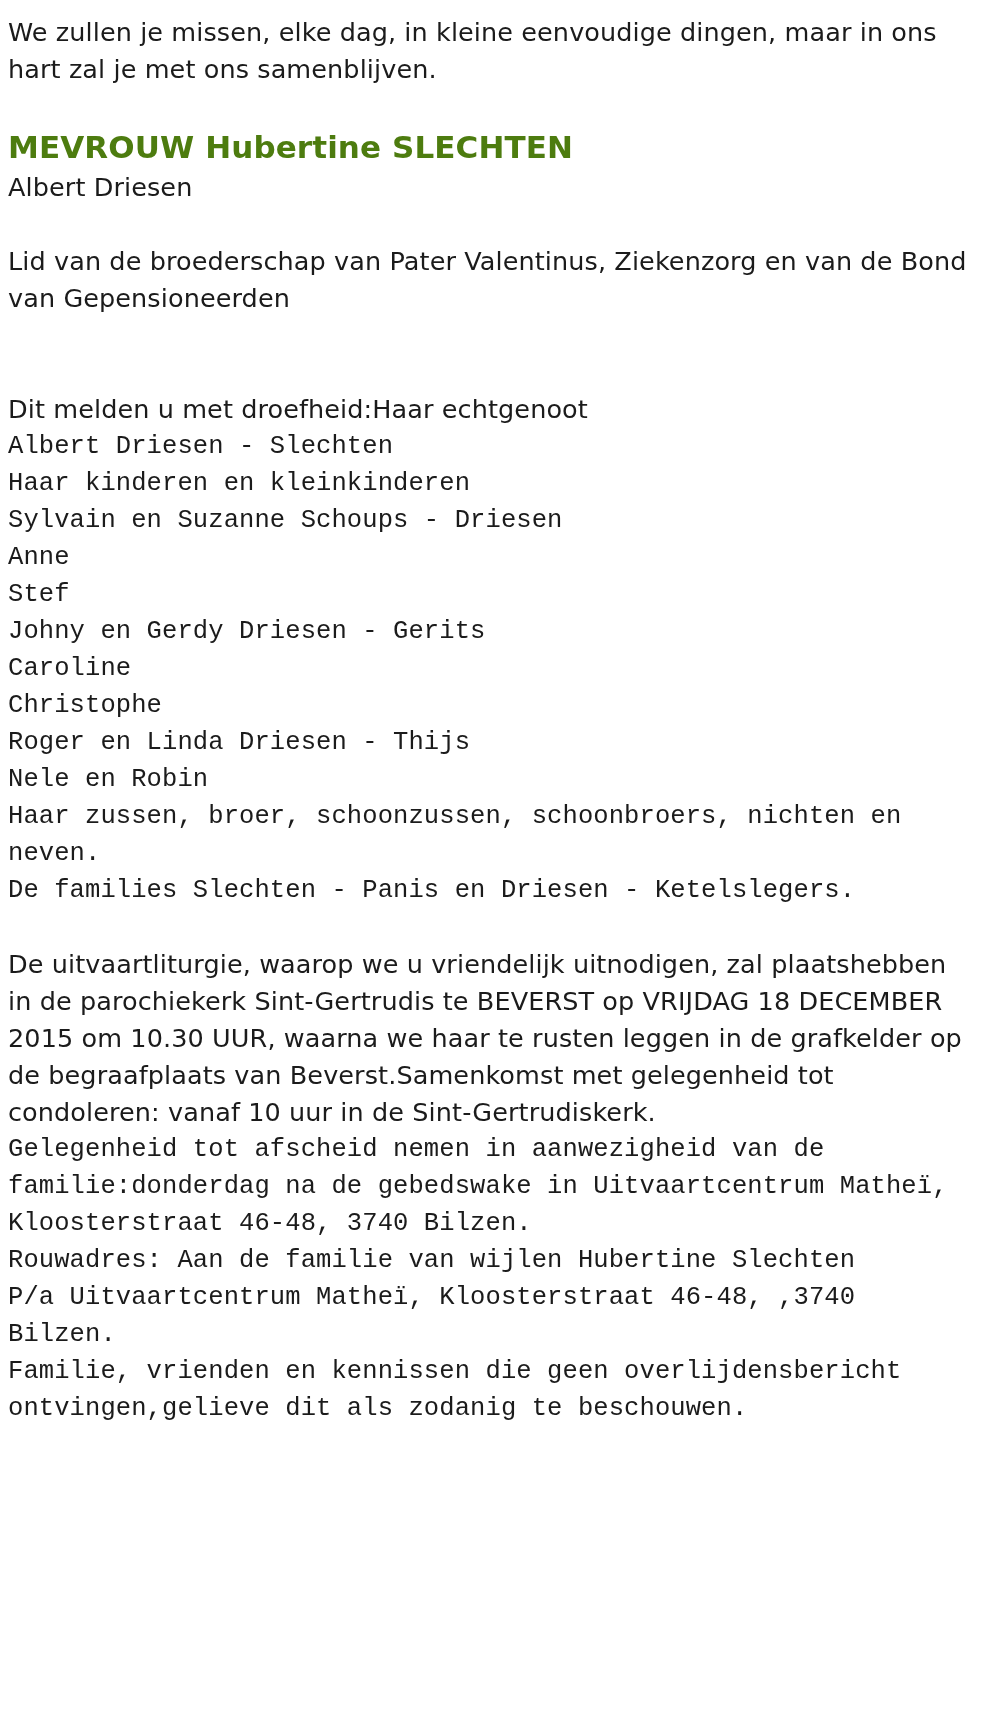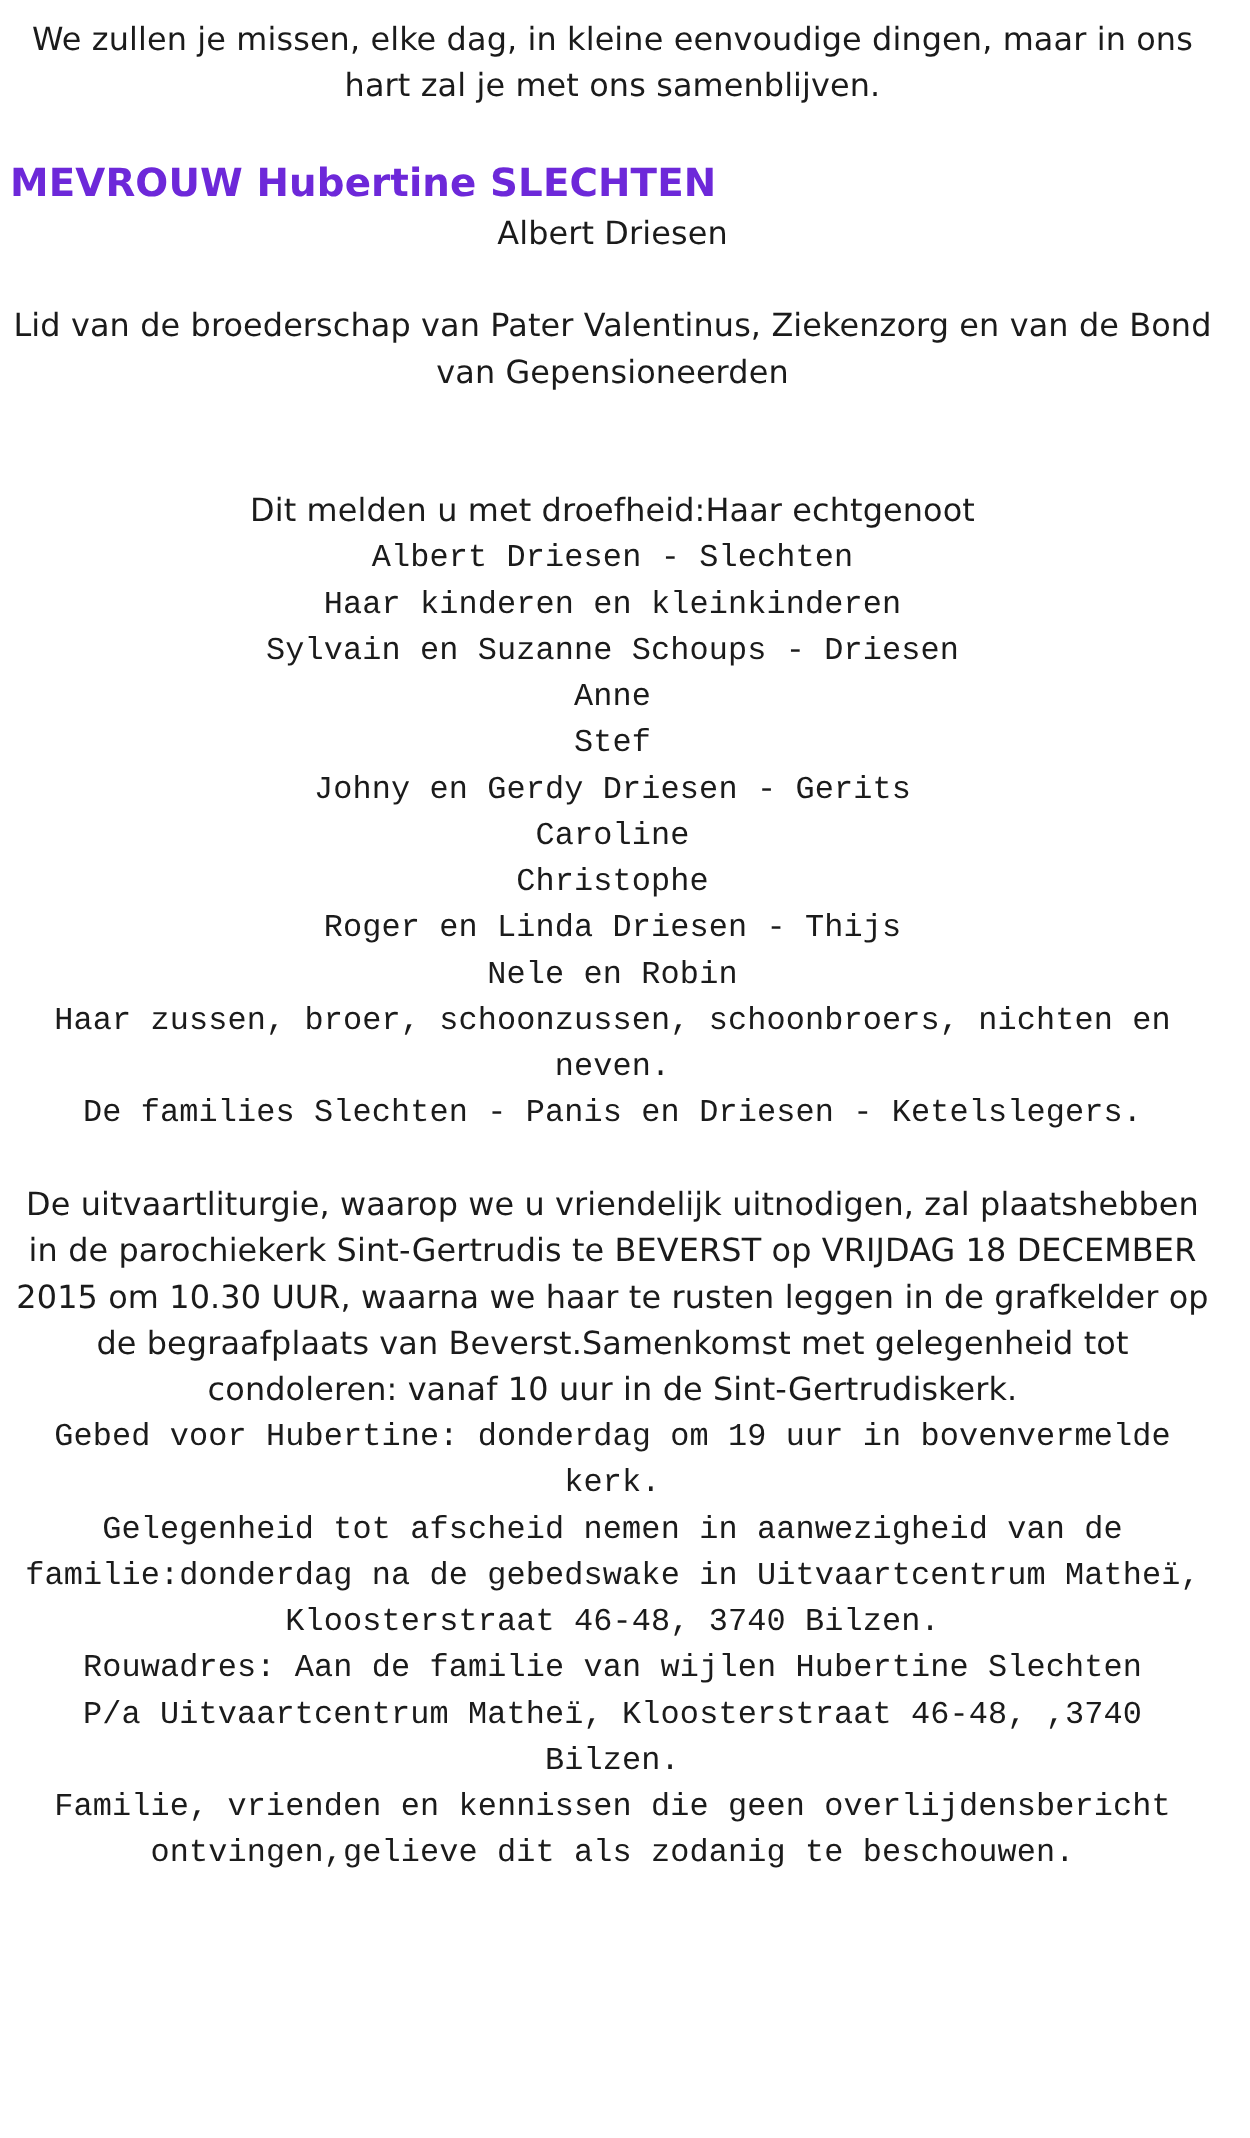--- a/index.html
+++ b/index.html
@@ -18,34 +18,33 @@
     box-sizing: border-box;
     padding: 14px 28px 20px 8px;
   }
   .para {
     font-size: 25.5px;
     line-height: 37px;
     font-weight: 400;
     letter-spacing: 0.1px;
     margin: 0;
     color: #1b1b1b;
-    text-align: center;
   }
   .block {
     margin: 0 0 0 0;
   }
   .spacer {
     height: 37px;
   }
   .name-heading {
     font-size: 31px;
     line-height: 44px;
     font-weight: 700;
     margin: 0;
-    color: #6d28d9;
+    color: #4d7c0f;
     letter-spacing: 0.1px;
   }
   .line {
     display: block;
     font-family: Liberation Mono, monospace;
   }
   .list .line {
     display: block;
   }
 </style>
@@ -86,20 +85,19 @@
     <p class="para line">Nele en Robin</p>
     <p class="para line">Haar zussen, broer, schoonzussen, schoonbroers, nichten en neven.</p>
     <p class="para line">De families Slechten - Panis en Driesen - Ketelslegers.</p>
   </div>
 
   <div class="spacer"></div>
 
   <p class="para block">De uitvaartliturgie, waarop we u vriendelijk uitnodigen, zal plaatshebben in de parochiekerk Sint-Gertrudis te BEVERST op VRIJDAG 18 DECEMBER 2015 om 10.30 UUR, waarna we haar te rusten leggen in de grafkelder op de begraafplaats van Beverst.Samenkomst met gelegenheid tot condoleren: vanaf 10 uur in de Sint-Gertrudiskerk.</p>
 
   <div class="list">
-    <p class="para line">Gebed voor Hubertine: donderdag om 19 uur in bovenvermelde kerk.</p>
     <p class="para line">Gelegenheid tot afscheid nemen in aanwezigheid van de familie:donderdag na de gebedswake in Uitvaartcentrum Matheï, Kloosterstraat 46-48, 3740 Bilzen.</p>
     <p class="para line">Rouwadres: Aan de familie van wijlen Hubertine Slechten</p>
     <p class="para line">P/a Uitvaartcentrum Matheï, Kloosterstraat 46-48, ,3740 Bilzen.</p>
     <p class="para line">Familie, vrienden en kennissen die geen overlijdensbericht ontvingen,gelieve dit als zodanig te beschouwen.</p>
   </div>
 
 </div>
 
 </body></html>

